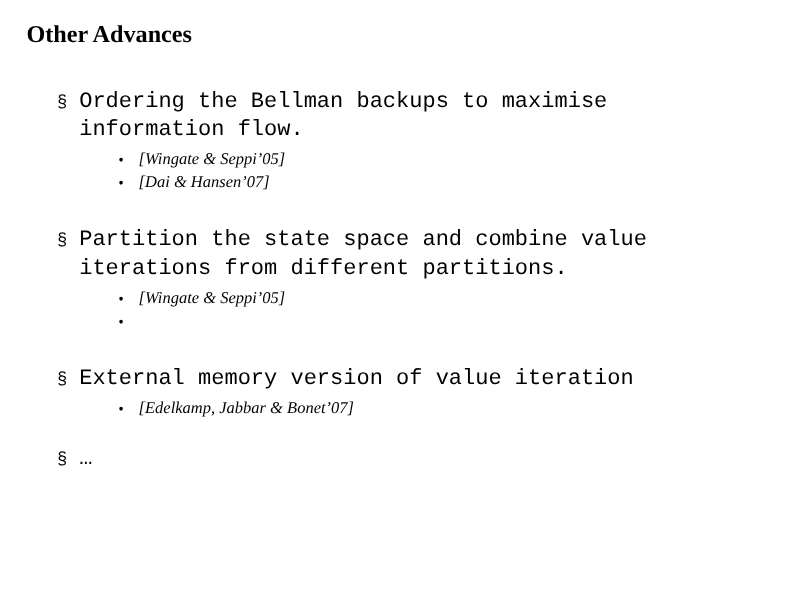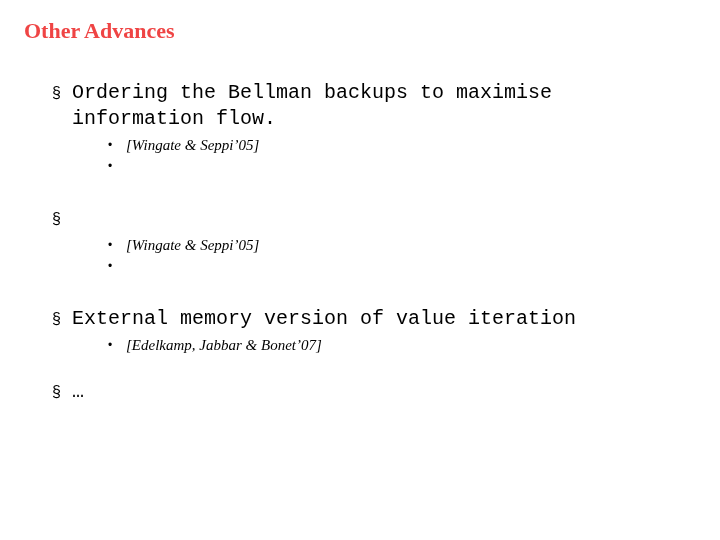--- a/index.html
+++ b/index.html
@@ -15,21 +15,21 @@
     box-sizing: border-box;
     width: 720px;
     height: 540px;
     padding: 18px 24px 24px 24px;
     position: relative;
   }
   .title {
     font-family: Georgia, "Times New Roman", serif;
     font-weight: bold;
     font-size: 22px;
-    color: #ef4444;
+    color: #000000;
     margin: 0 0 36px 0;
   }
   .l1-item {
     display: flex;
     align-items: flex-start;
     margin-bottom: 4px;
     padding-left: 28px;
   }
   .l1-bullet {
     font-family: Arial, Helvetica, sans-serif;
@@ -84,25 +84,27 @@
     <div class="l1-bullet">§</div>
     <div class="l1-text">Ordering the Bellman backups to maximise information flow.</div>
   </div>
   <div class="l2-list">
     <div class="l2-item">
       <div class="l2-bullet">•</div>
       <div class="l2-text">[Wingate &amp; Seppi’05]</div>
     </div>
     <div class="l2-item">
       <div class="l2-bullet">•</div>
+      <div class="l2-text">[Dai &amp; Hansen’07]</div>
     </div>
   </div>
 
   <div class="l1-item">
     <div class="l1-bullet">§</div>
+    <div class="l1-text">Partition the state space and combine value iterations from different partitions.</div>
   </div>
   <div class="l2-list">
     <div class="l2-item">
       <div class="l2-bullet">•</div>
       <div class="l2-text">[Wingate &amp; Seppi’05]</div>
     </div>
     <div class="l2-item">
       <div class="l2-bullet">•</div>
     </div>
   </div>

